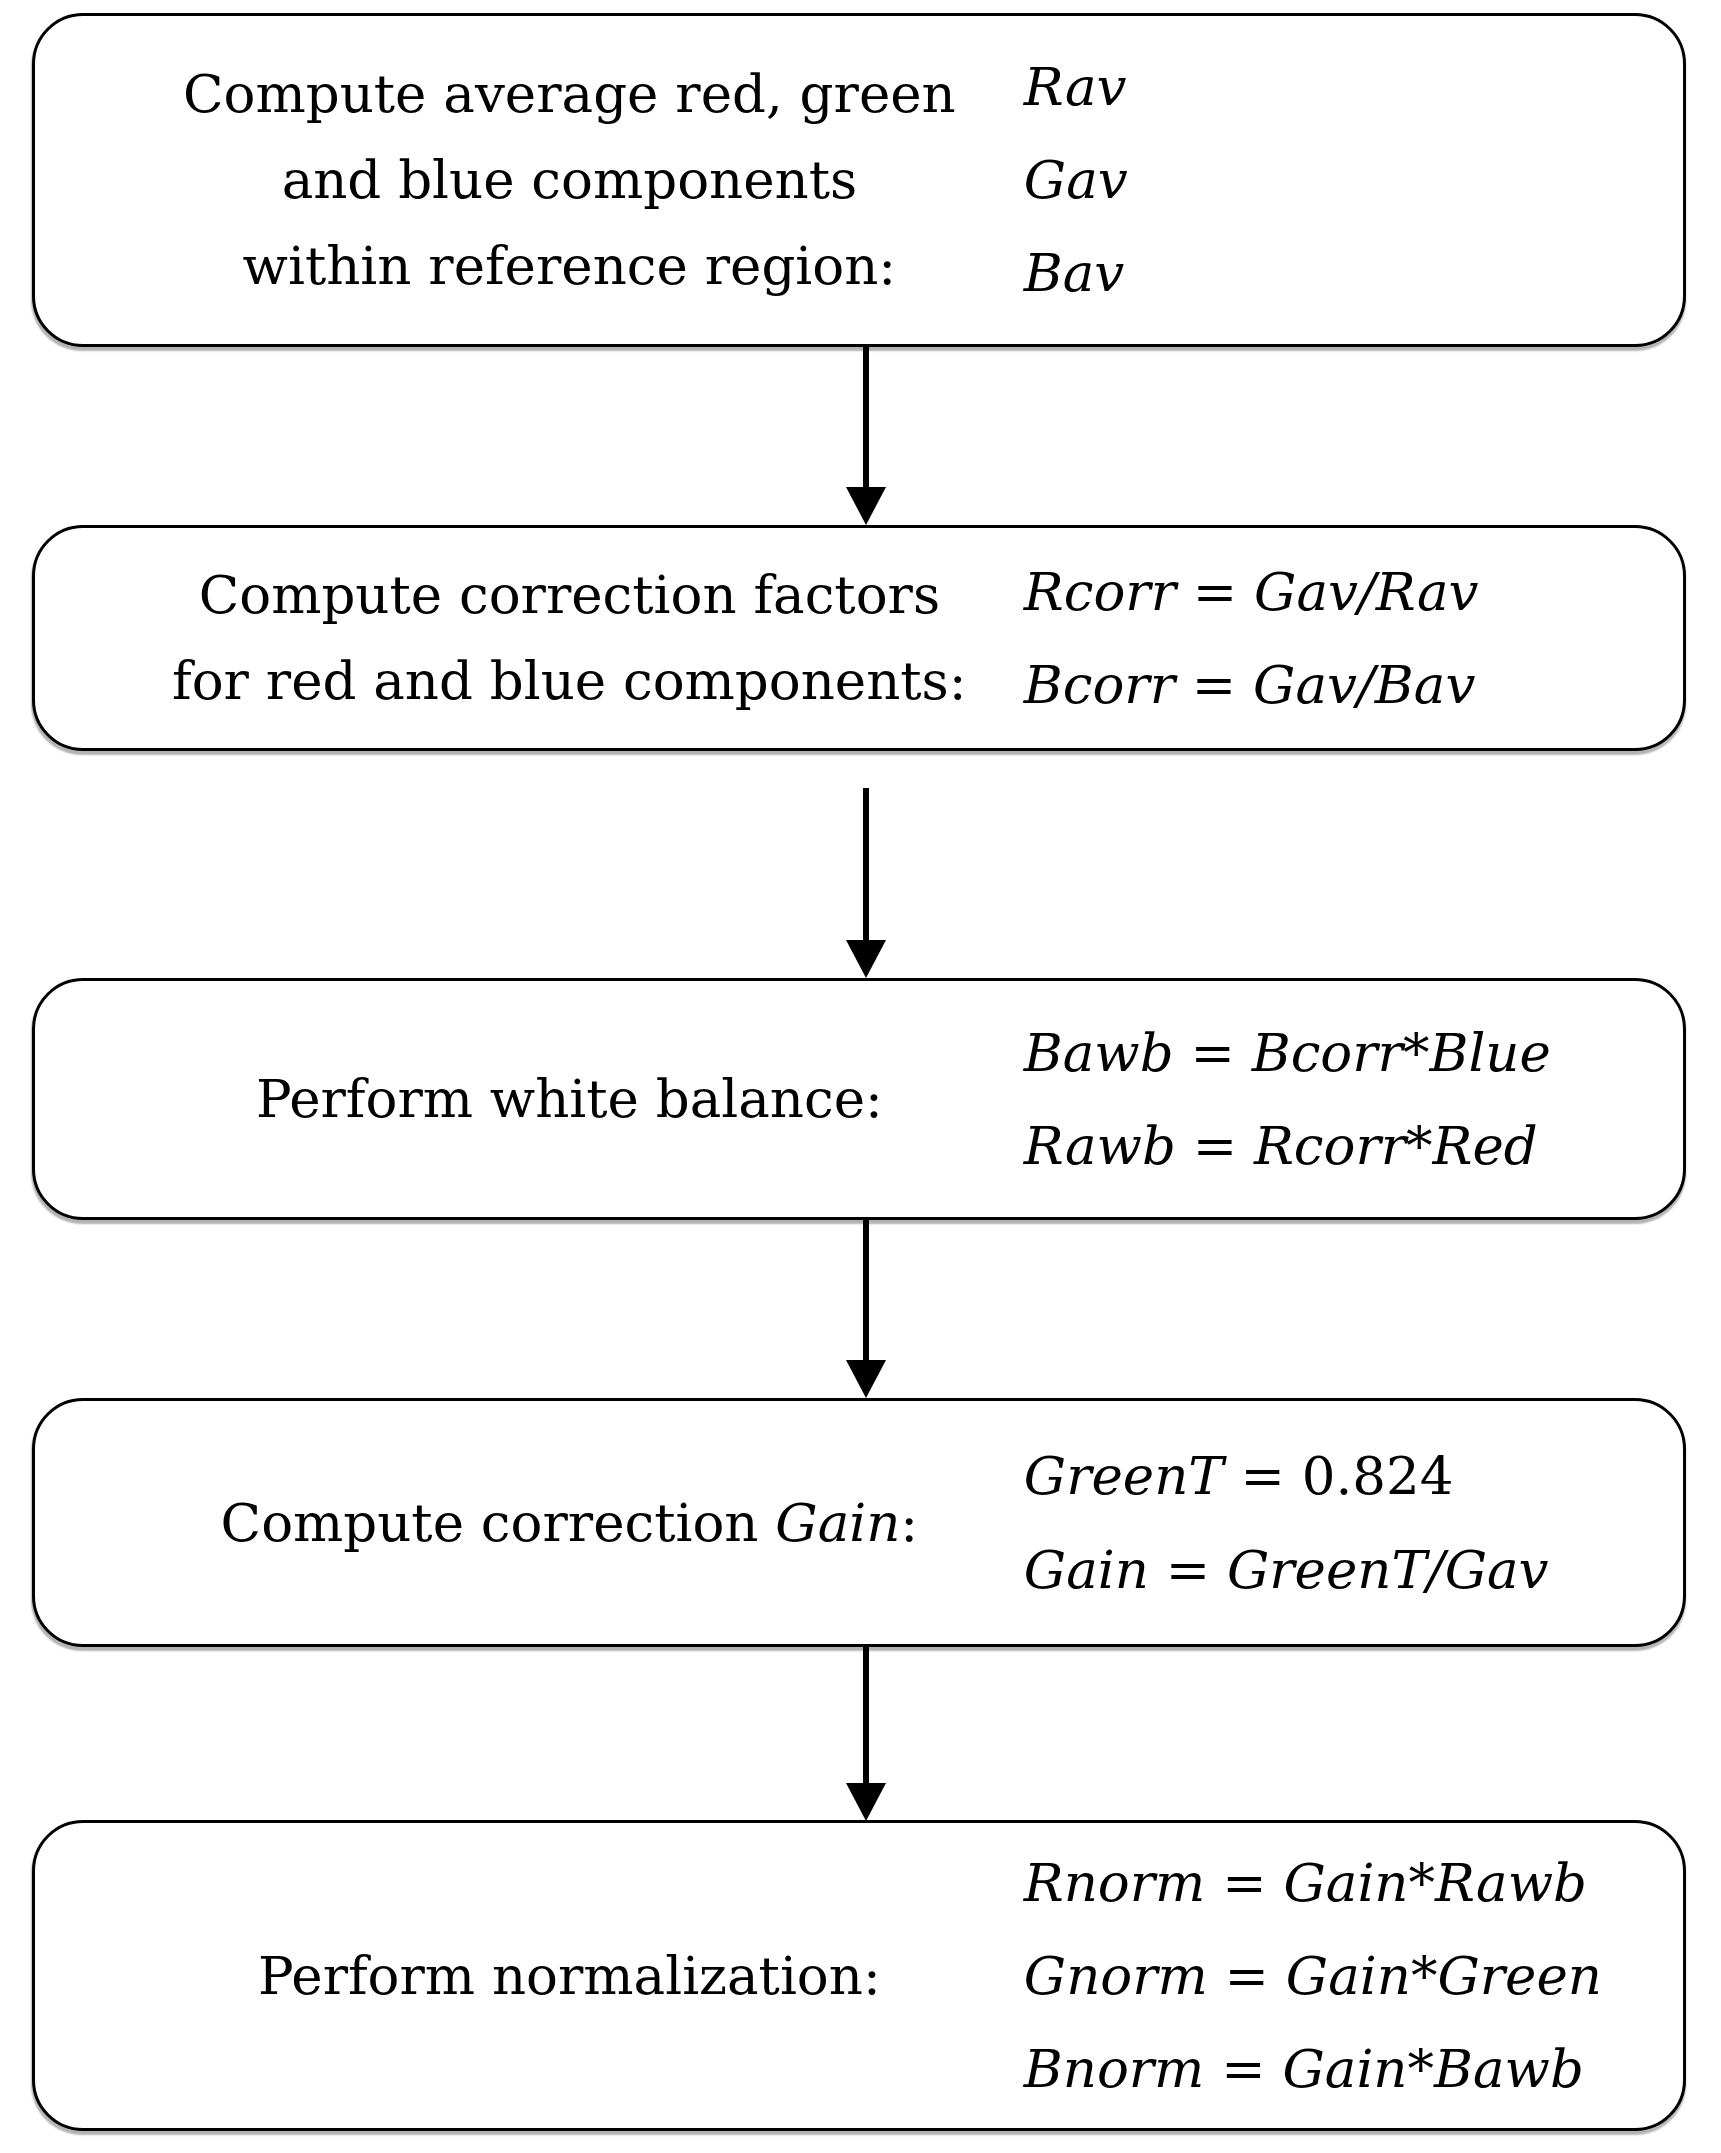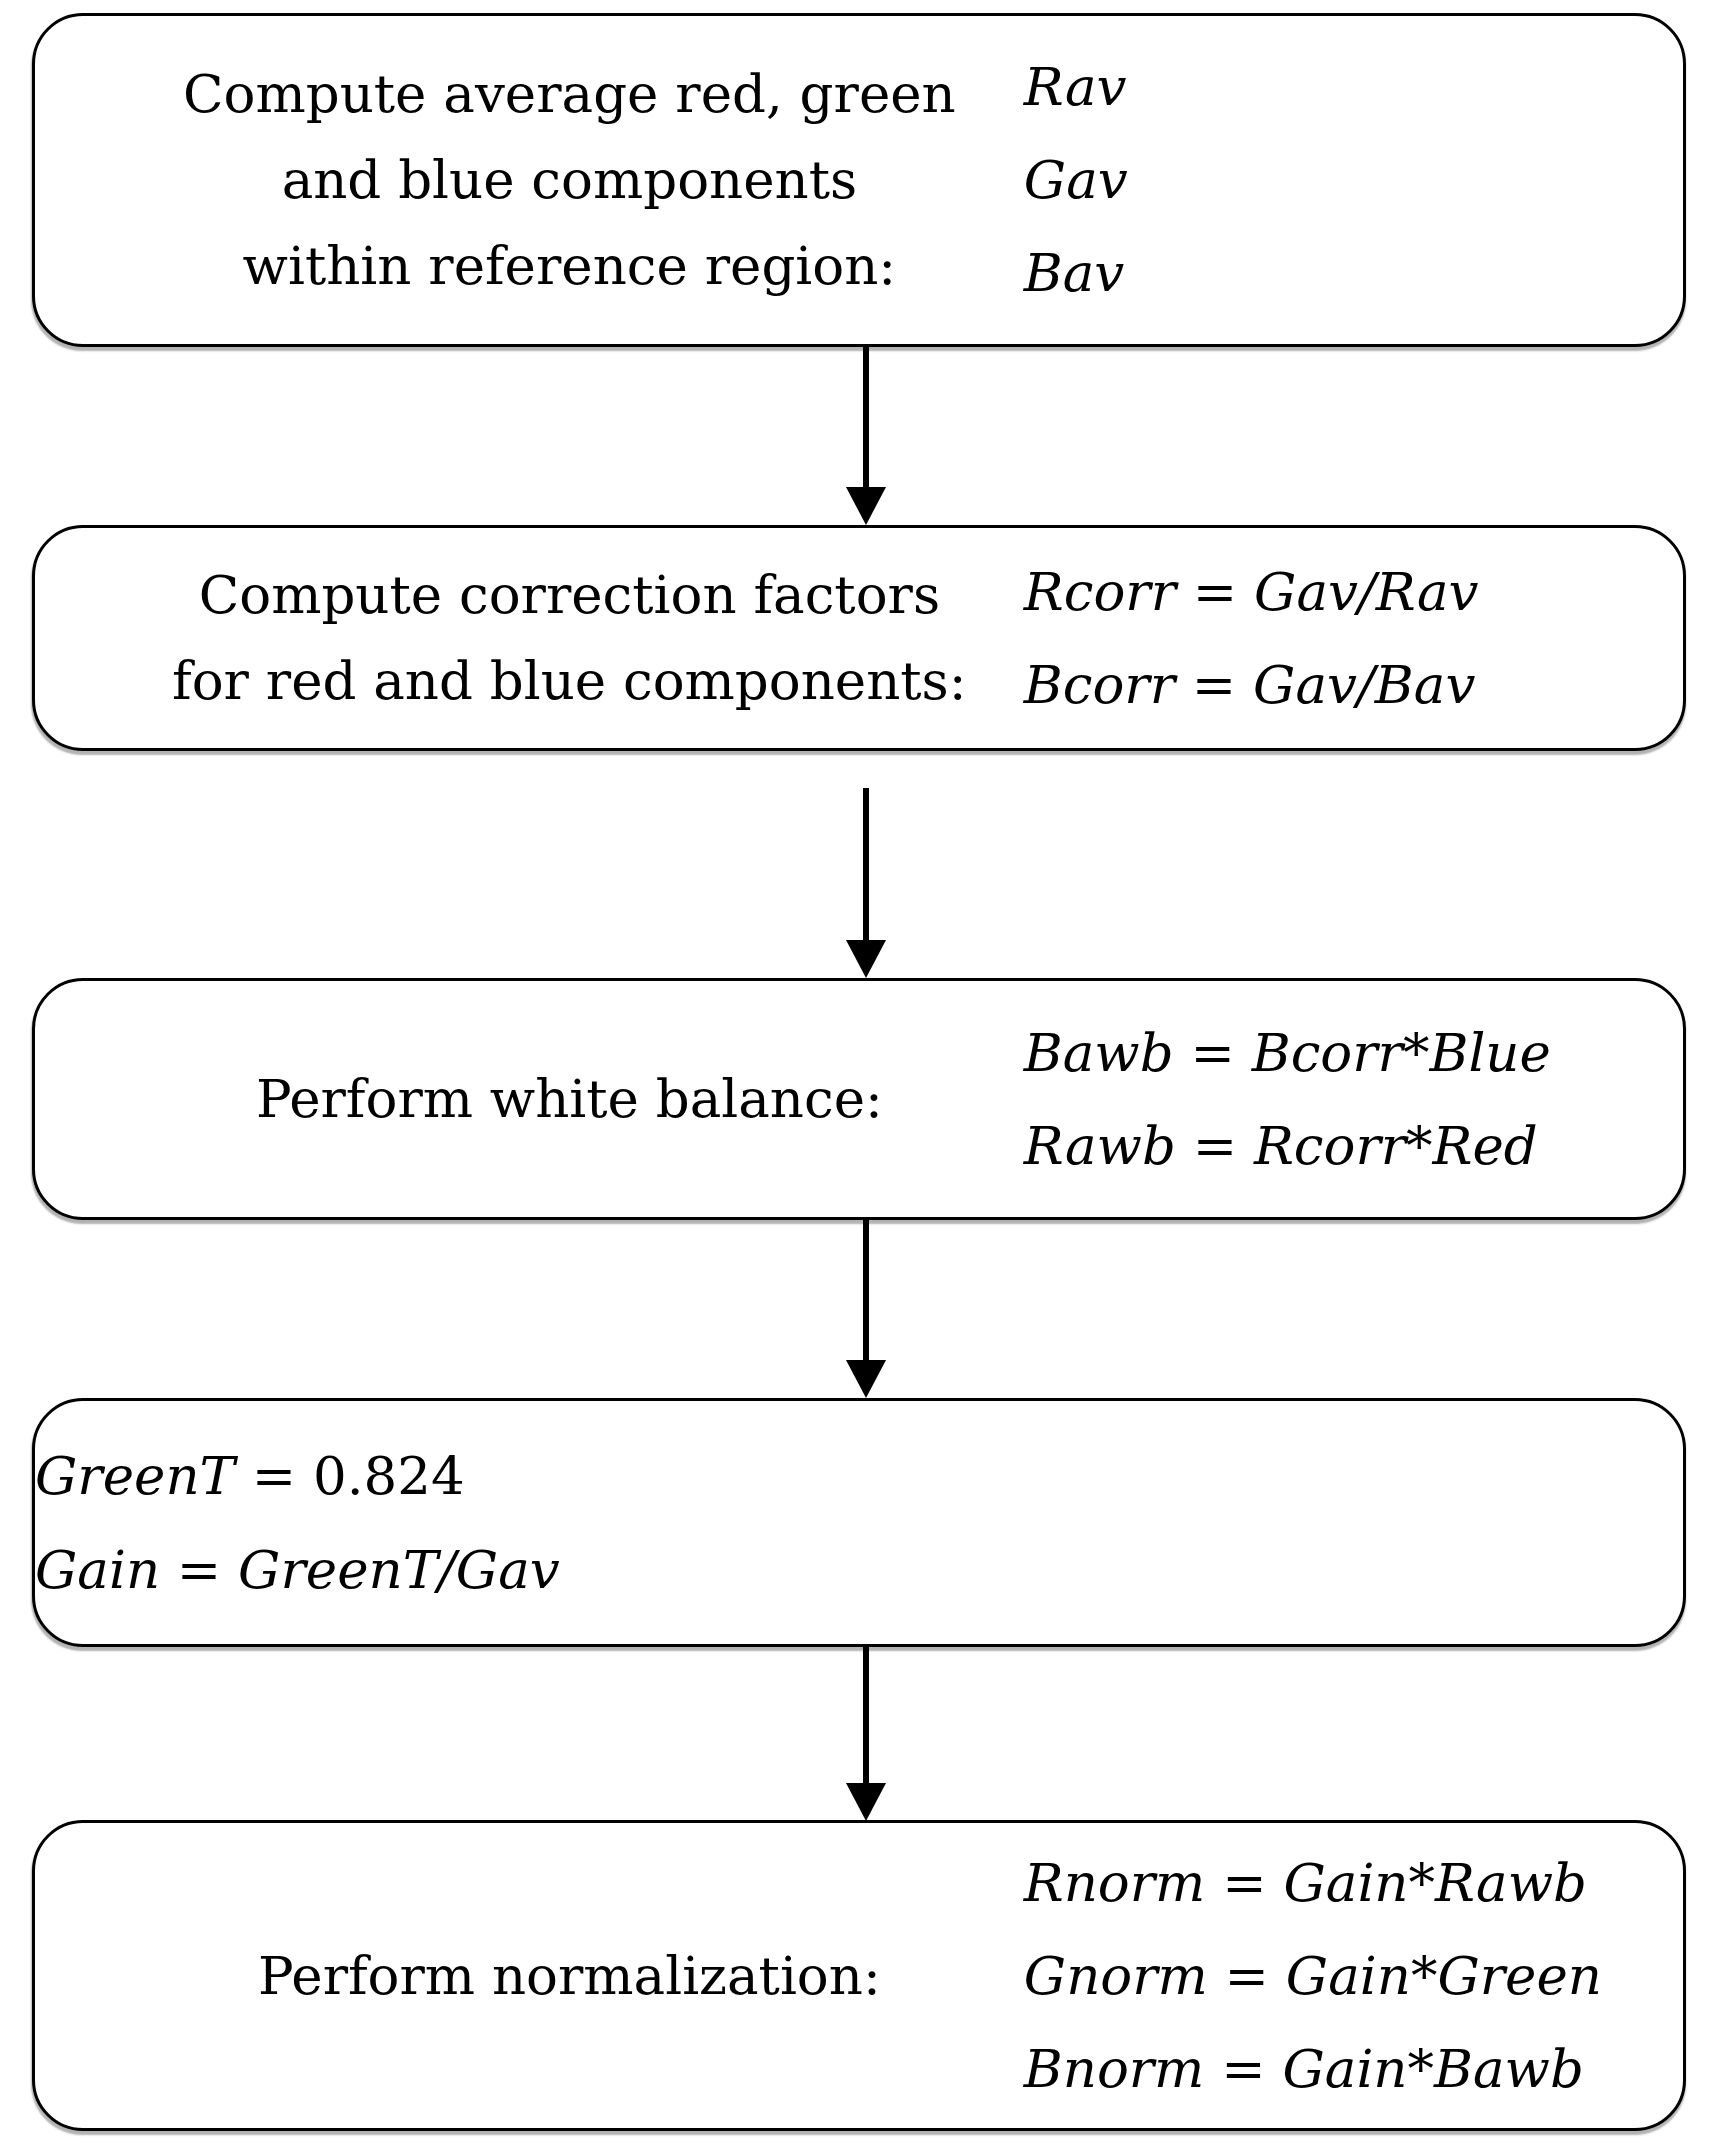--- a/index.html
+++ b/index.html
@@ -124,20 +124,23 @@
       </div>
     </div>
   </section>
 
   <div class="arrow" style="top:1220px; height:178px;">
     <div class="arrow-stem"></div>
     <div class="arrow-head"></div>
   </div>
 
   <section class="flow-box" style="top:1398px; height:249px;">
+    <div class="label-cell">
+      <div><span>Compute correction </span><span class="em">Gain</span><span>:</span></div>
+    </div>
     <div class="formula-cell">
       <div class="formula-block">
         <div class="formula-line"><span class="em">GreenT</span><span class="upright"> = 0.824</span></div>
         <div class="formula-line em">Gain = GreenT/Gav</div>
       </div>
     </div>
   </section>
 
   <div class="arrow" style="top:1647px; height:174px;">
     <div class="arrow-stem"></div>

